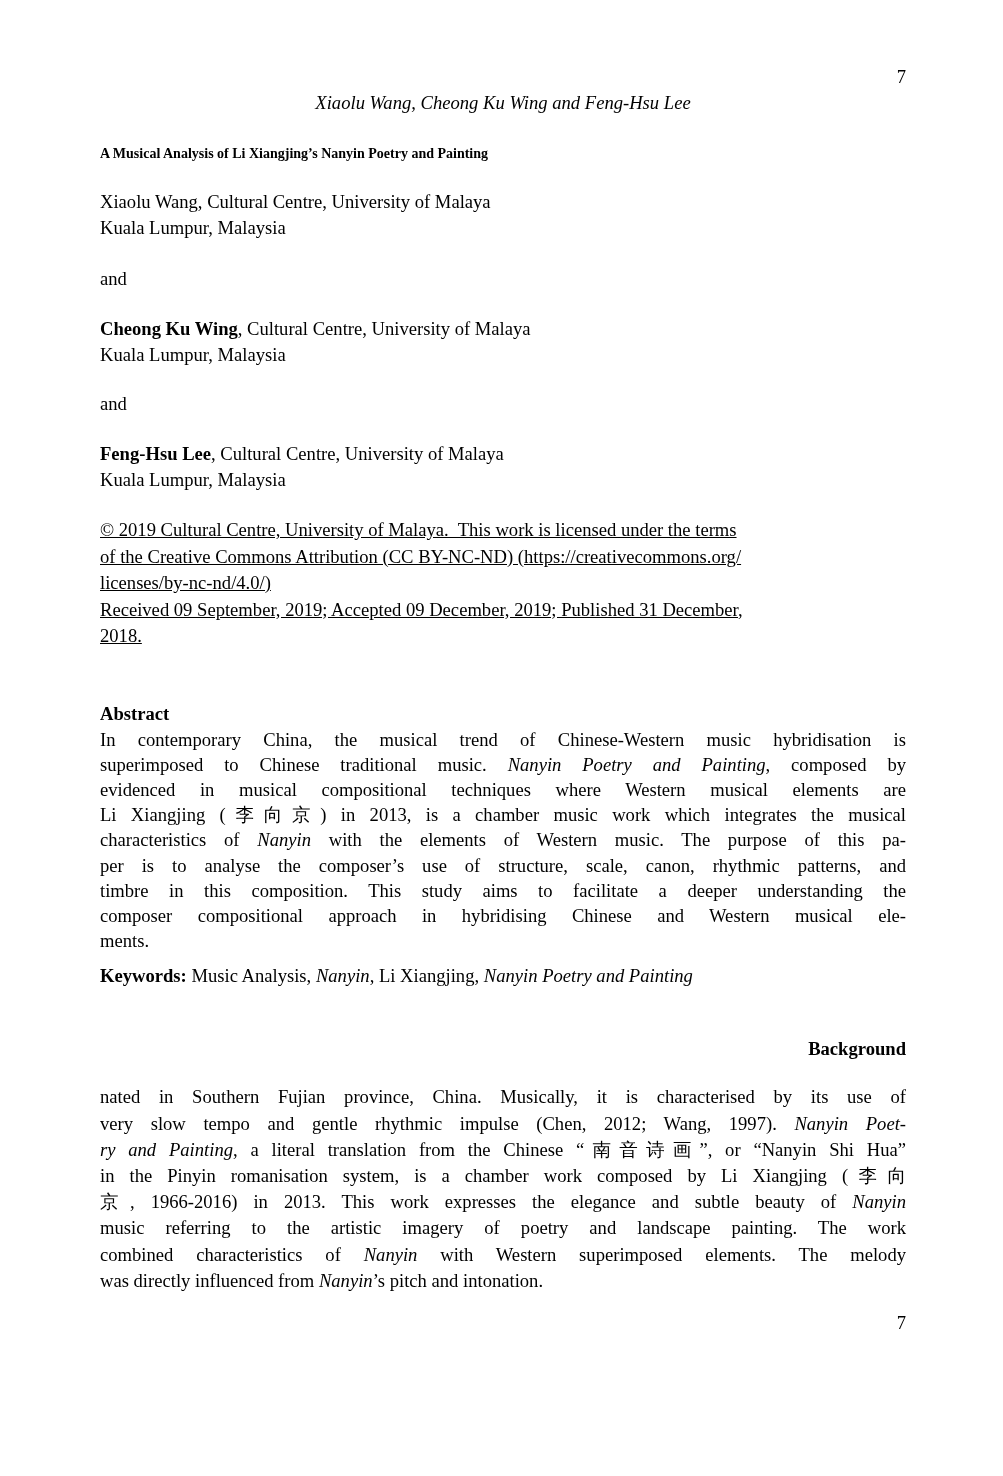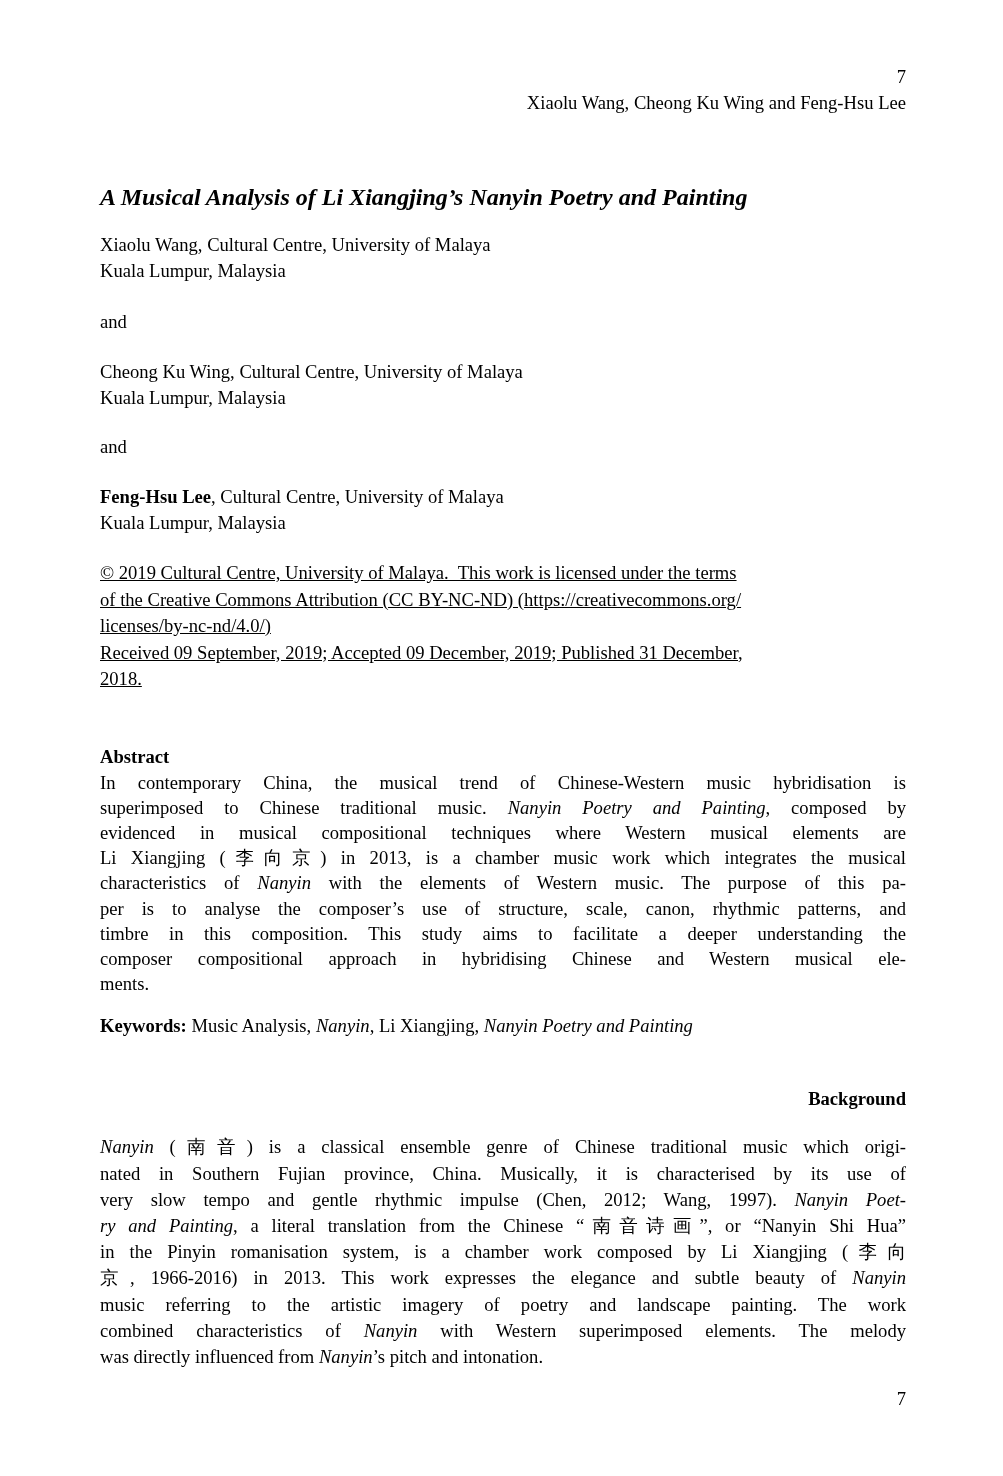--- a/index.html
+++ b/index.html
@@ -12,31 +12,31 @@
     color:#000000;
     font-family:"Liberation Serif","DejaVu Serif",serif;
     font-size:18.6px;
     line-height:26px;
     box-sizing:border-box;
     padding:0 97px 0 100px;
     overflow:hidden;
   }
   .right{text-align:right;}
   #pn-top{margin-top:64px;}
-  #running-head{}
-  #article-title{margin-top:68px;font-weight:bold;font-size:24px;font-style:italic;}
+  #running-head{font-style:italic;text-align:center;}
+  #article-title{margin-top:25px;font-weight:bold;font-size:14px;}
   #author1{margin-top:22px;}
   #and1{margin-top:25px;}
   #author2{margin-top:24px;}
   #and2{margin-top:23px;}
   #author3{margin-top:24px;}
   #license{margin-top:24px;line-height:26.5px;}
   #abs-head{margin-top:51px;font-weight:bold;}
   #abs-body{line-height:25.2px;}
-  #kw{margin-top:17px;}
+  #kw{margin-top:10px;}
   #bg-head{margin-top:47px;font-weight:bold;text-align:right;}
   #bg-body{margin-top:22px;line-height:26.2px;}
   #pn-bottom{margin-top:16px;}
   
   .just .line{text-align:justify;text-align-last:justify;}
   .just .line.last{text-align:left;text-align-last:left;}
   .plain .line{text-align:left;text-decoration:underline;}
 </style>
 </head>
 <body>
@@ -50,21 +50,21 @@
   <div id="article-title">A Musical Analysis of Li Xiangjing’s Nanyin Poetry and Painting</div>
 
   <div id="author1">
     <div class="line-plain"><span style="font-weight: normal;">Xiaolu Wang</span><span>, Cultural Centre, University of Malaya</span></div>
     <div>Kuala Lumpur, Malaysia</div>
   </div>
 
   <div id="and1">and</div>
 
   <div id="author2">
-    <div class="line-plain"><span style="font-weight: normal;">Cheong Ku Wing</span><span>, Cultural Centre, University of Malaya</span></div>
+    <div class="line-plain"><span style="font-weight: bold;">Cheong Ku Wing</span><span>, Cultural Centre, University of Malaya</span></div>
     <div>Kuala Lumpur, Malaysia</div>
   </div>
 
   <div id="and2">and</div>
 
   <div id="author3">
     <div class="line-plain"><span style="font-weight: bold;">Feng-Hsu Lee</span><span>, Cultural Centre, University of Malaya</span></div>
     <div>Kuala Lumpur, Malaysia</div>
   </div>
 
@@ -88,21 +88,20 @@
       <div class="line"><span>timbre in this composition. This study aims to facilitate a deeper understanding the</span></div>
       <div class="line"><span>composer compositional approach in hybridising Chinese and Western musical ele-</span></div>
       <div class="line last"><span>ments.</span></div>
     </div>
 
   <div id="kw"><span style="font-weight: bold;">Keywords:</span><span> Music Analysis, </span><span style="font-style: italic;">Nanyin</span><span>, Li Xiangjing, </span><span style="font-style: italic;">Nanyin Poetry and Painting</span></div>
 
   <div id="bg-head">Background</div>
 
   <div id="bg-body" class="just">
-      <div class="line"><span style="font-style: italic;">Nanyin</span><span> (南音) is a classical ensemble genre of Chinese traditional music which origi-</span></div>
       <div class="line"><span>nated in Southern Fujian province, China. Musically, it is characterised by its use of</span></div>
       <div class="line"><span>very slow tempo and gentle rhythmic impulse (Chen, 2012; Wang, 1997). </span><span style="font-style: italic;">Nanyin Poet-</span></div>
       <div class="line"><span style="font-style: italic;">ry and Painting</span><span>, a literal translation from the Chinese “南音诗画”, or “Nanyin Shi Hua”</span></div>
       <div class="line"><span>in the Pinyin romanisation system, is a chamber work composed by Li Xiangjing (李向</span></div>
       <div class="line"><span>京, 1966-2016) in 2013. This work expresses the elegance and subtle beauty of </span><span style="font-style: italic;">Nanyin</span></div>
       <div class="line"><span>music referring to the artistic imagery of poetry and landscape painting. The work</span></div>
       <div class="line"><span>combined characteristics of </span><span style="font-style: italic;">Nanyin</span><span> with Western superimposed elements. The melody</span></div>
       <div class="line last"><span>was directly influenced from </span><span style="font-style: italic;">Nanyin</span><span>’s pitch and intonation.</span></div>
     </div>
 

